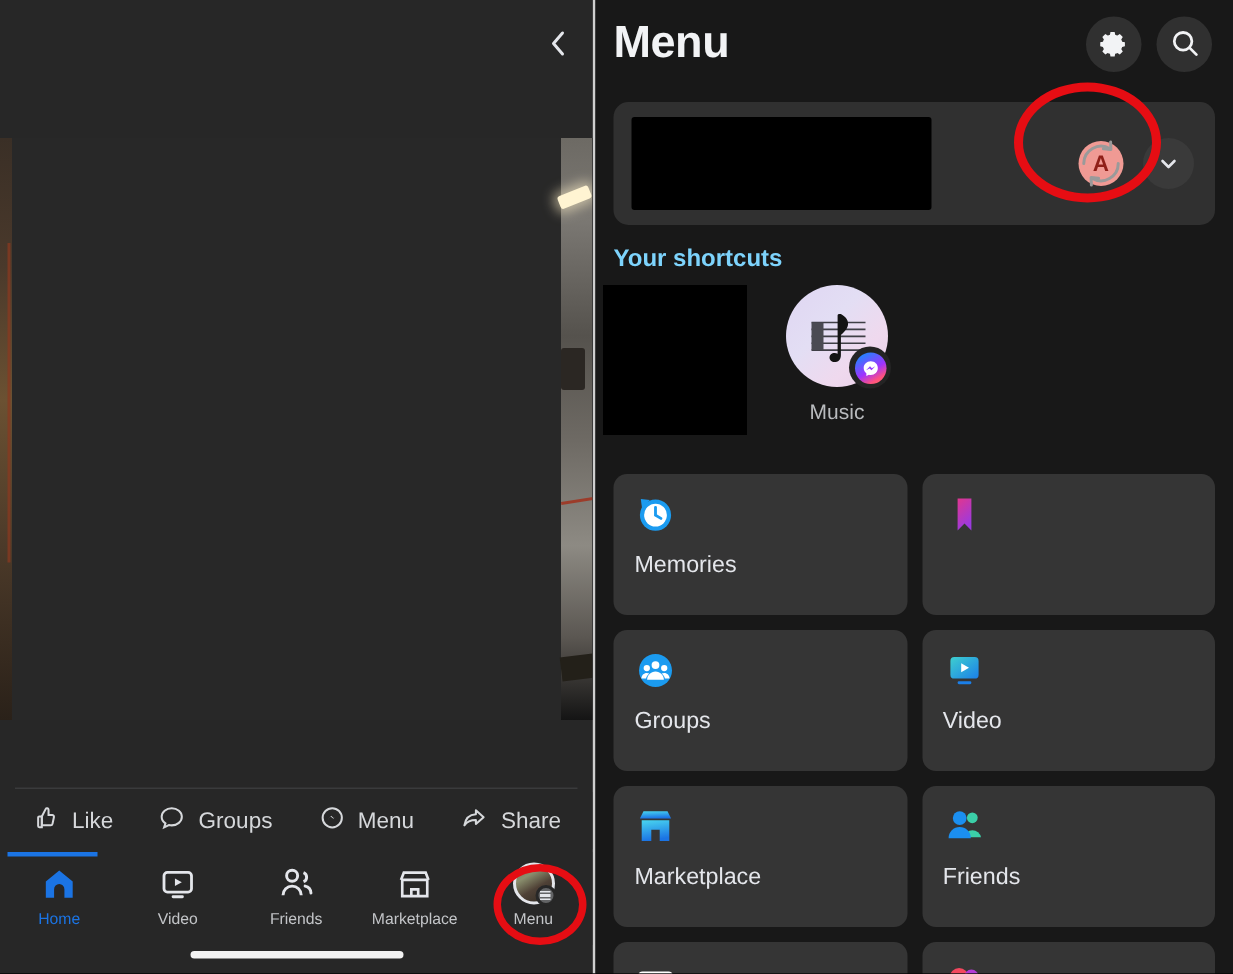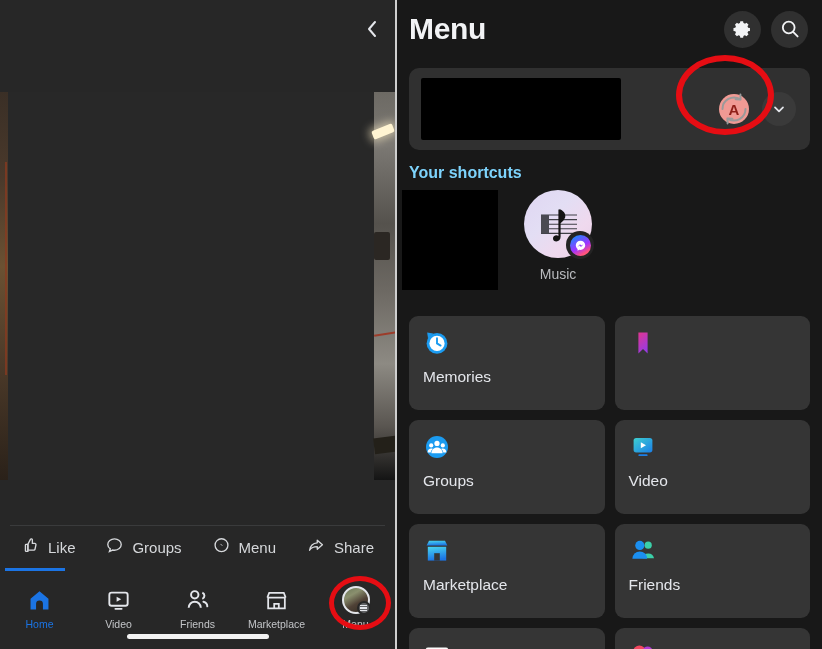--- a/index.html
+++ b/index.html
@@ -97,21 +97,21 @@
     position: absolute; left:0; right:0; top: 528px; height: 38px;
     display:flex; align-items:center; justify-content:space-around;
     padding: 0 6px; background:#272727;
   }
   .action-btn { display:flex; align-items:center; gap:8px; color:#d6d8db; font-size:15px; }
 
   
   .bottom-nav {
     position:absolute; left:0; right:0; top:568px; height:62px;
     background: #272727;
-    display:flex; align-items:flex-end;
+    display:flex; align-items:flex-start;
   }
   .nav-indicator {
     position:absolute; left:5px; top:0; width:60px; height:3px; background:#1b74e4;
   }
   .nav-item {
     flex:1; display:flex; flex-direction:column; align-items:center;
     justify-content:flex-start; padding-top:8px; gap:5px; position:relative;
   }
   .nav-label { font-size: 10.5px; color: #c3c5c8; }
   .nav-item.active .nav-label { color:#1b74e4; }

